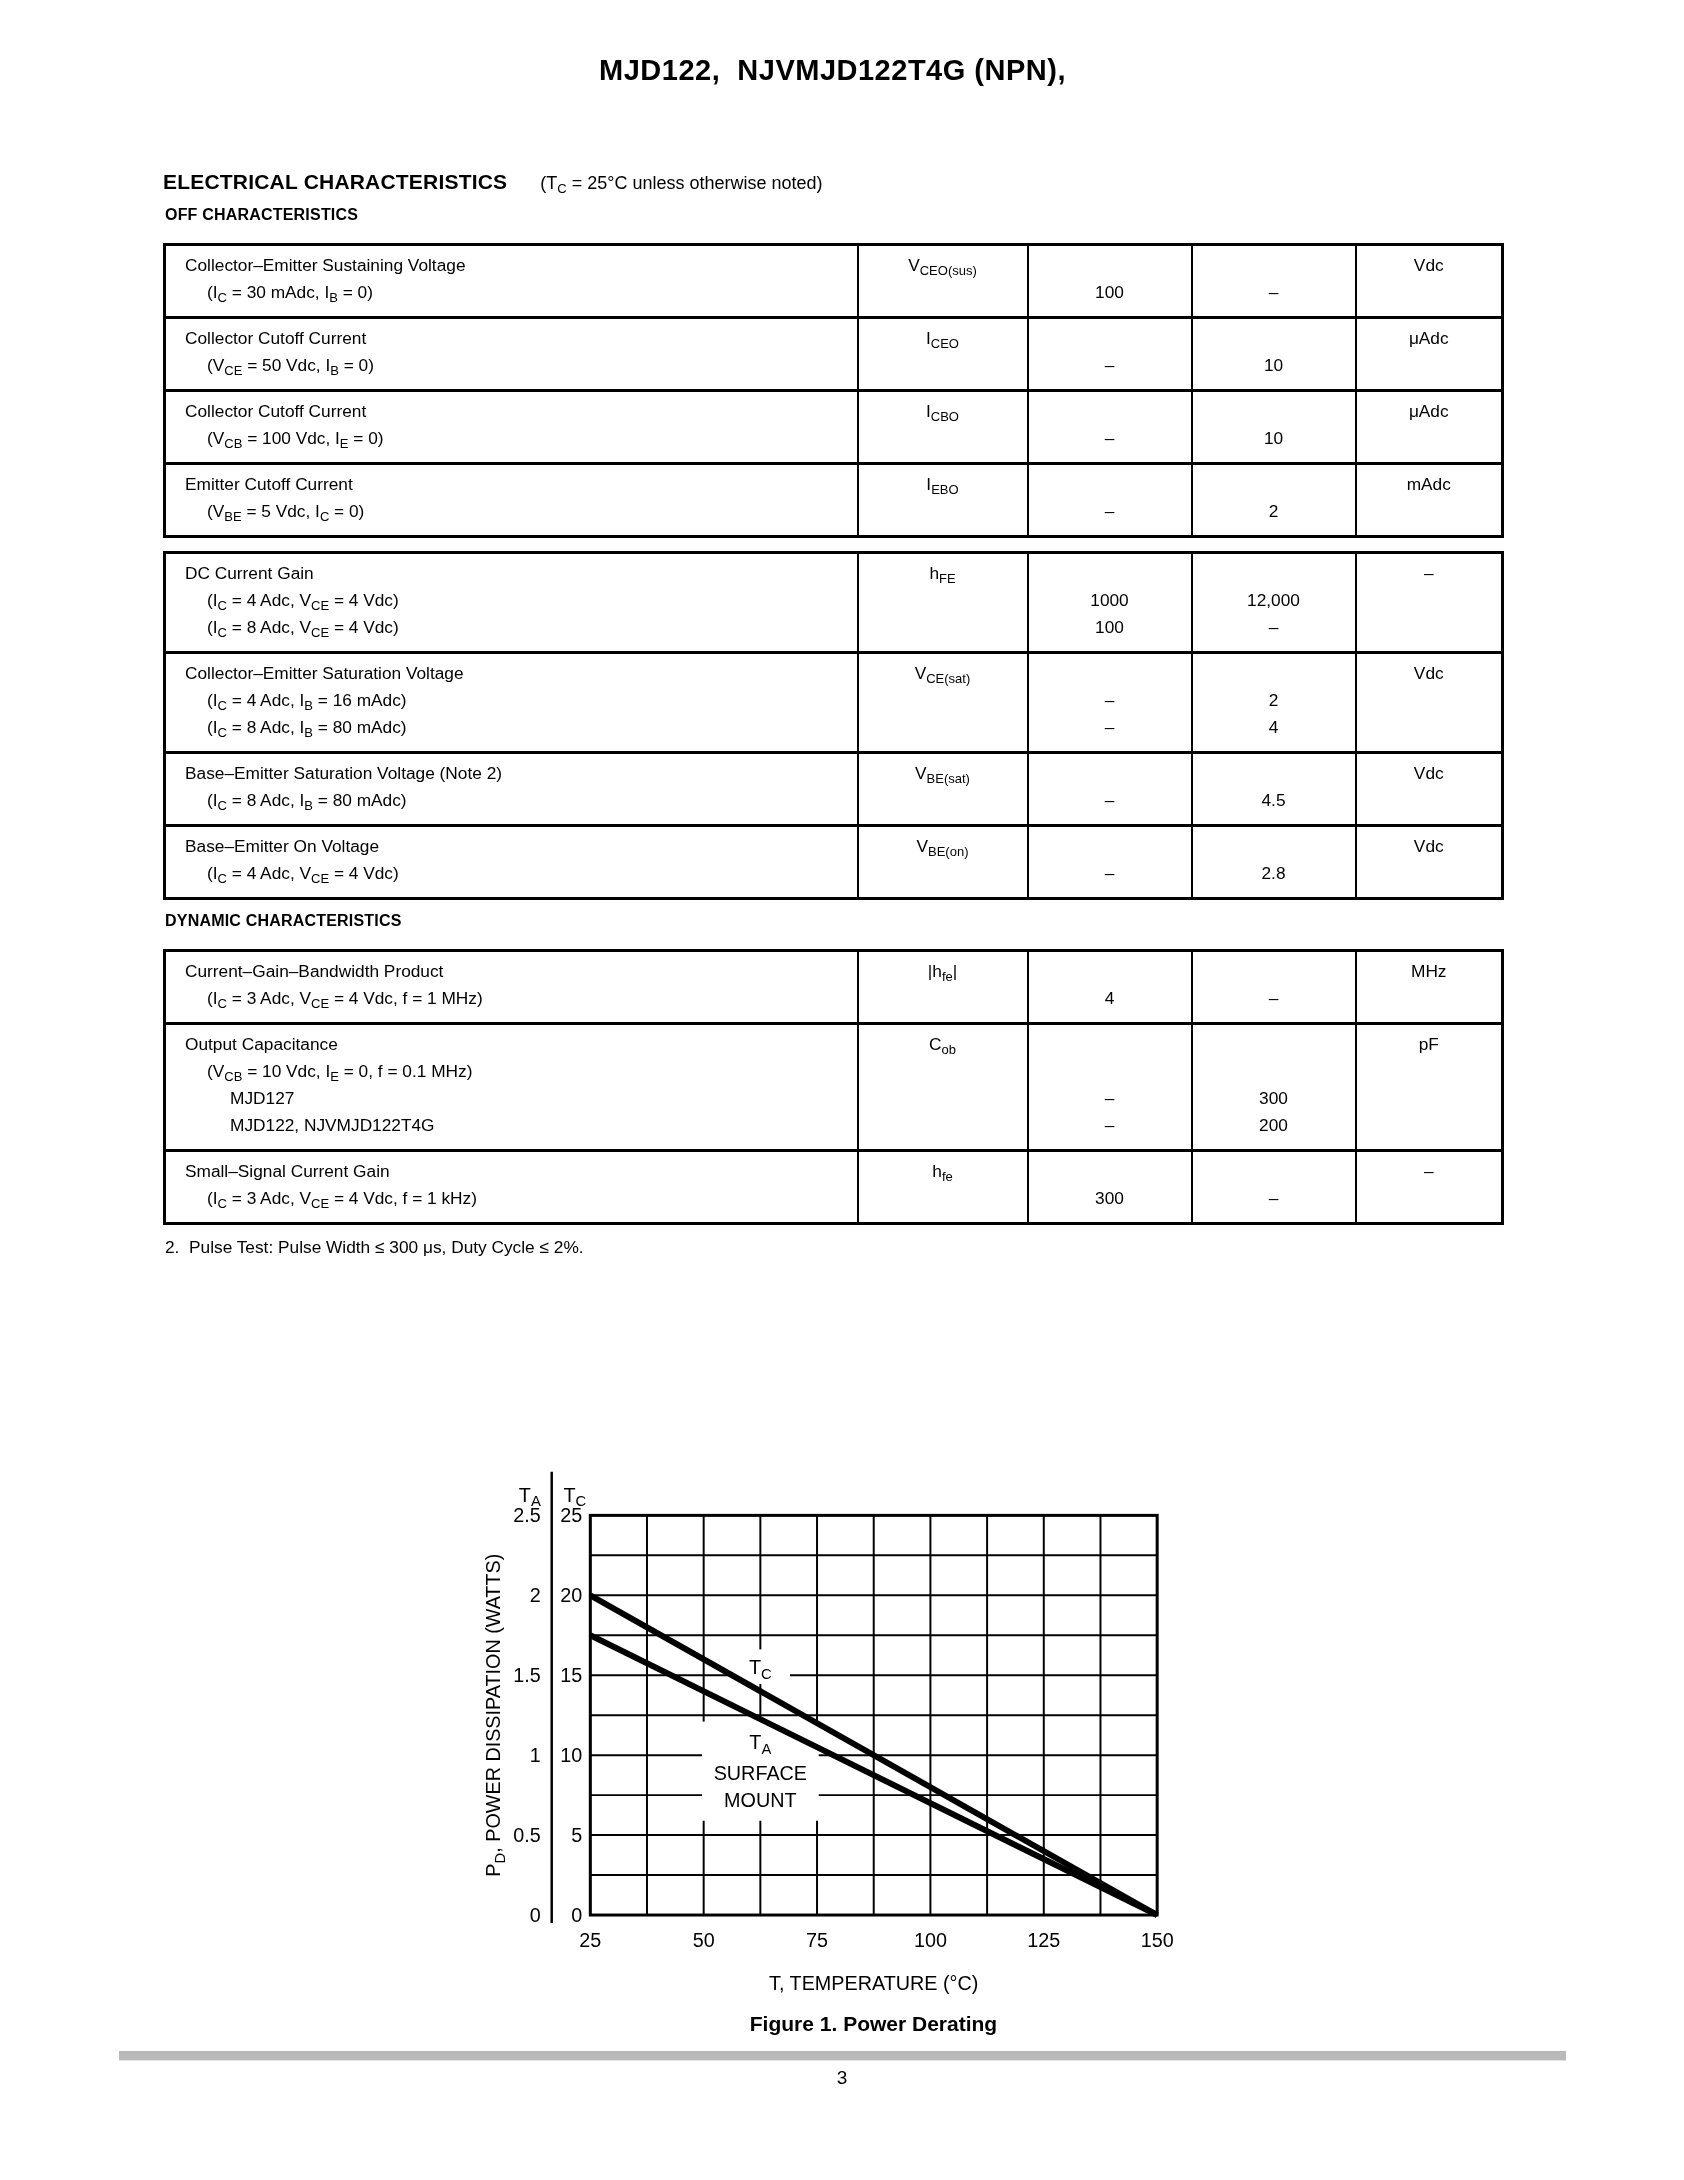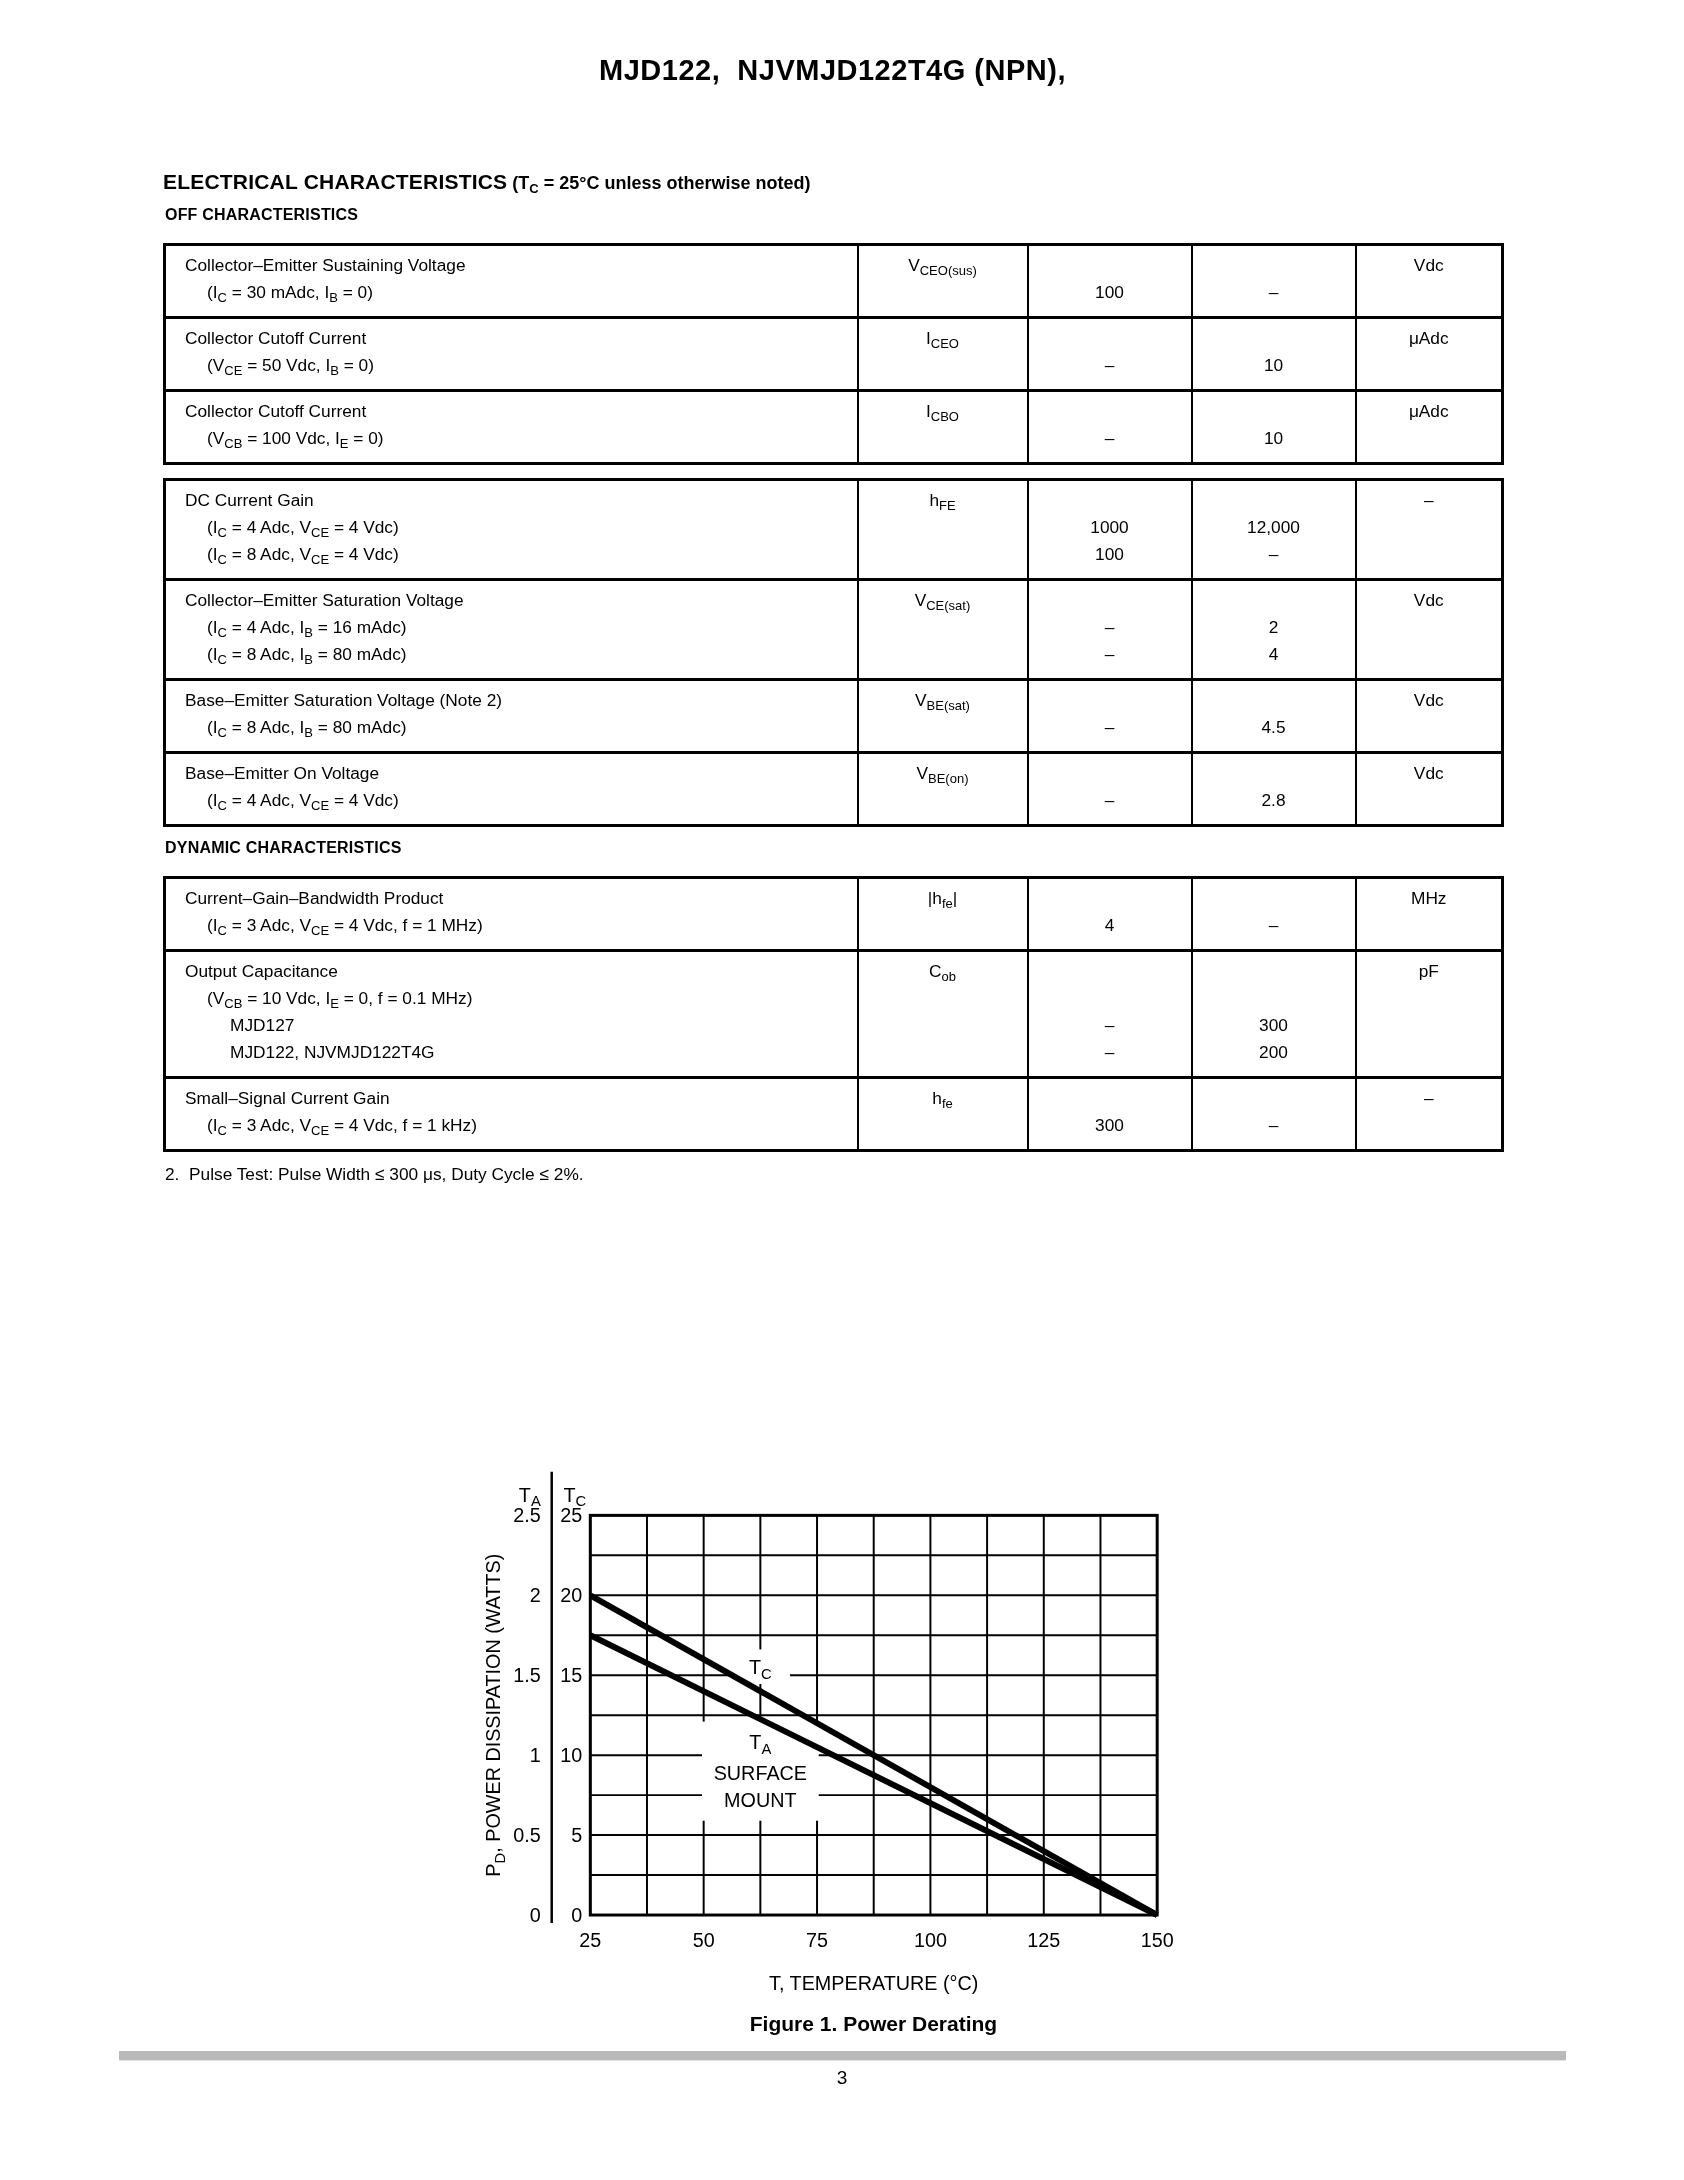--- a/index.html
+++ b/index.html
@@ -12,21 +12,21 @@
     overflow:hidden;
   }
   .content{position:absolute;left:163px;top:8px;width:1339px;}
   .title{
     margin:46px 0 0 0;
     text-align:center;
     font-size:29px;font-weight:bold;letter-spacing:0.5px;
   }
   .ec-heading{margin-top:83px;font-size:18px;}
   .ec-heading .ec-bold{font-size:21px;font-weight:bold;letter-spacing:0.2px;}
-  .ec-heading .ec-note{font-size:18px;font-weight:bold;}
+  .ec-heading .ec-note{font-size:18px;font-weight:normal;margin-left:28px;}
   sub{font-size:13px;vertical-align:-4px;line-height:0;}
   table.tbl{
     border-collapse:collapse;table-layout:fixed;
     width:1339px;
   }
   table.head-tbl{margin-top:12px;border:2px solid #000;border-bottom-width:5px;}
   table.head-tbl th{
     border-left:2px solid #000;
     font-size:18px;font-weight:bold;text-align:center;
     padding:11px 4px 10px 4px;
@@ -142,20 +142,40 @@
               <td class="c-val">
                 <div class="line">&nbsp;</div>
                 <div class="line">–</div>
               </td>
               <td class="c-val">
                 <div class="line">&nbsp;</div>
                 <div class="line">10</div>
               </td>
               <td class="c-unit">
                 <div class="line">μAdc</div>
+              </td>
+            </tr>
+            <tr>
+              <td class="c-char">
+                <div class="line ind-0">Emitter Cutoff Current</div>
+                <div class="line ind-1">(V<sub>BE</sub> = 5 Vdc, I<sub>C</sub> = 0)</div>
+              </td>
+              <td class="c-sym">
+                <div class="line">I<sub>EBO</sub></div>
+              </td>
+              <td class="c-val">
+                <div class="line">&nbsp;</div>
+                <div class="line">–</div>
+              </td>
+              <td class="c-val">
+                <div class="line">&nbsp;</div>
+                <div class="line">2</div>
+              </td>
+              <td class="c-unit">
+                <div class="line">mAdc</div>
               </td>
             </tr>
           </tbody>
         </table>
         <table class="tbl spec-tbl">
           <colgroup>
             <col style="width: 693px;">
             <col style="width: 170px;">
             <col style="width: 164px;">
             <col style="width: 164px;">

